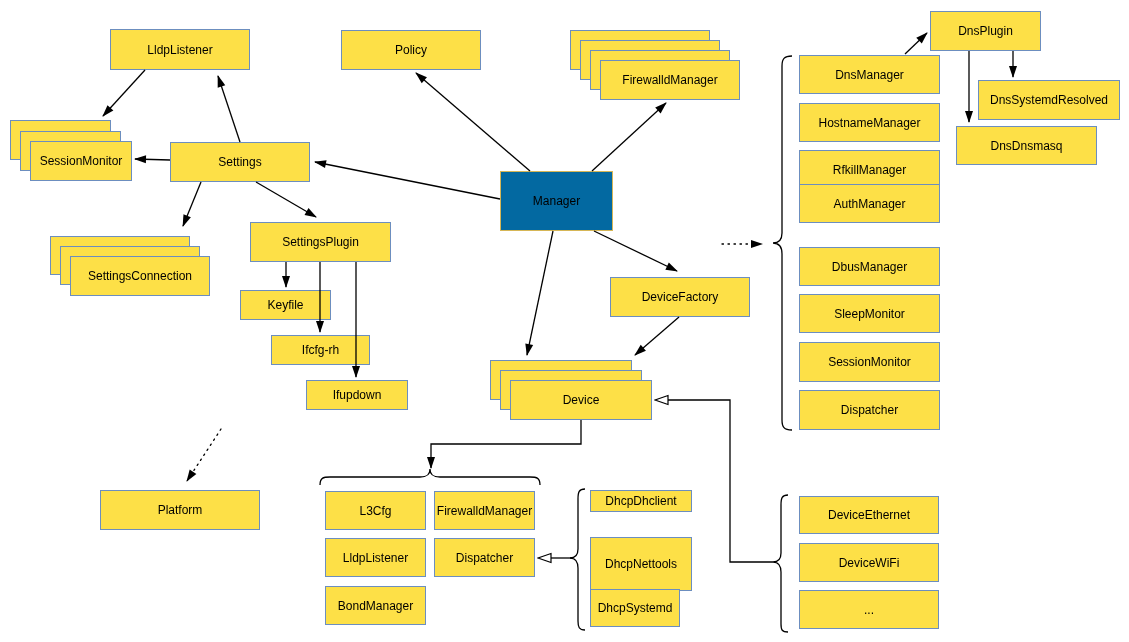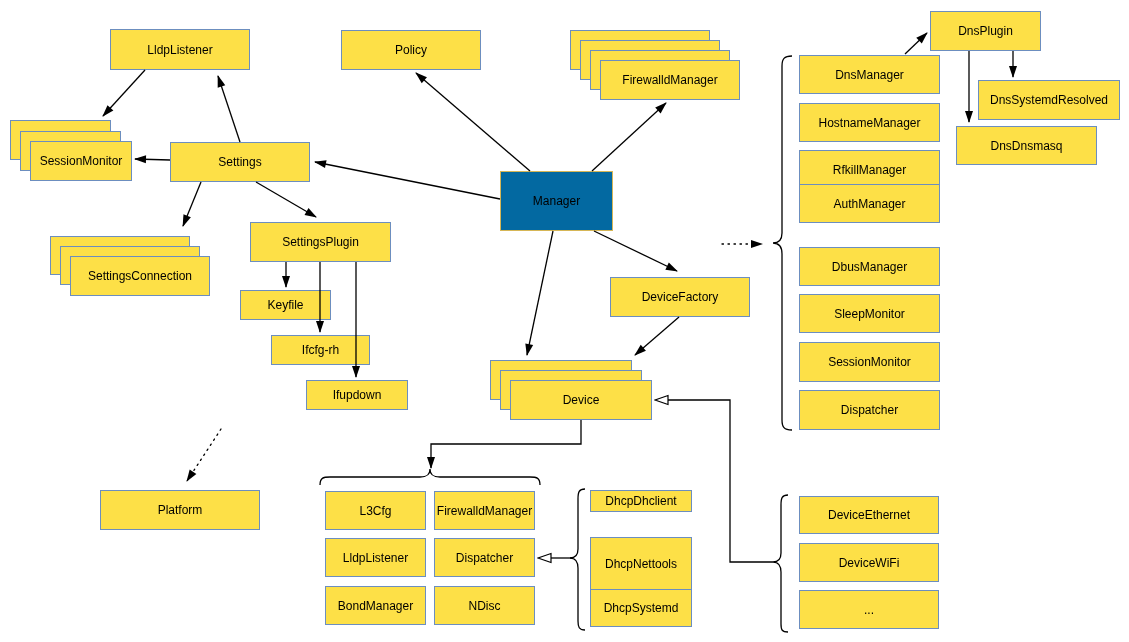--- a/index.html
+++ b/index.html
@@ -52,25 +52,24 @@
   <div class="node" style="left:306px;top:380px;width:102px;height:30px">Ifupdown</div>
   <div class="node" style="left:100px;top:490px;width:160px;height:40px">Platform</div>
   <div class="node" style="left:610px;top:277px;width:140px;height:40px">DeviceFactory</div>
   <div class="node" style="left:510px;top:380px;width:142px;height:40px">Device</div>
 
   <div class="node" style="left:325px;top:491px;width:101px;height:39px">L3Cfg</div>
   <div class="node" style="left:434px;top:491px;width:101px;height:39px">FirewalldManager</div>
   <div class="node" style="left:325px;top:538px;width:101px;height:39px">LldpListener</div>
   <div class="node" style="left:434px;top:538px;width:101px;height:39px">Dispatcher</div>
   <div class="node" style="left:325px;top:586px;width:101px;height:39px">BondManager</div>
-  <div class="node" style="left:434px;top:586px;width:101px;height:39px">NDisc</div>
 
   <div class="node" style="left:590px;top:490px;width:102px;height:22px">DhcpDhclient</div>
   <div class="node" style="left:590px;top:537px;width:102px;height:54px">DhcpNettools</div>
-  <div class="node" style="left:590px;top:589px;width:102px;height:38px">DhcpSystemd</div>
+  <div class="node" style="left:590px;top:589px;width:90px;height:38px">DhcpSystemd</div>
 
   <div class="node" style="left:799px;top:55px;width:141px;height:39px">DnsManager</div>
   <div class="node" style="left:799px;top:103px;width:141px;height:39px">HostnameManager</div>
   <div class="node" style="left:799px;top:150px;width:141px;height:39px">RfkillManager</div>
   <div class="node" style="left:799px;top:184px;width:141px;height:39px">AuthManager</div>
   <div class="node" style="left:799px;top:247px;width:141px;height:39px">DbusManager</div>
   <div class="node" style="left:799px;top:294px;width:141px;height:39px">SleepMonitor</div>
   <div class="node" style="left:799px;top:342px;width:141px;height:40px">SessionMonitor</div>
   <div class="node" style="left:799px;top:390px;width:141px;height:40px">Dispatcher</div>
 

